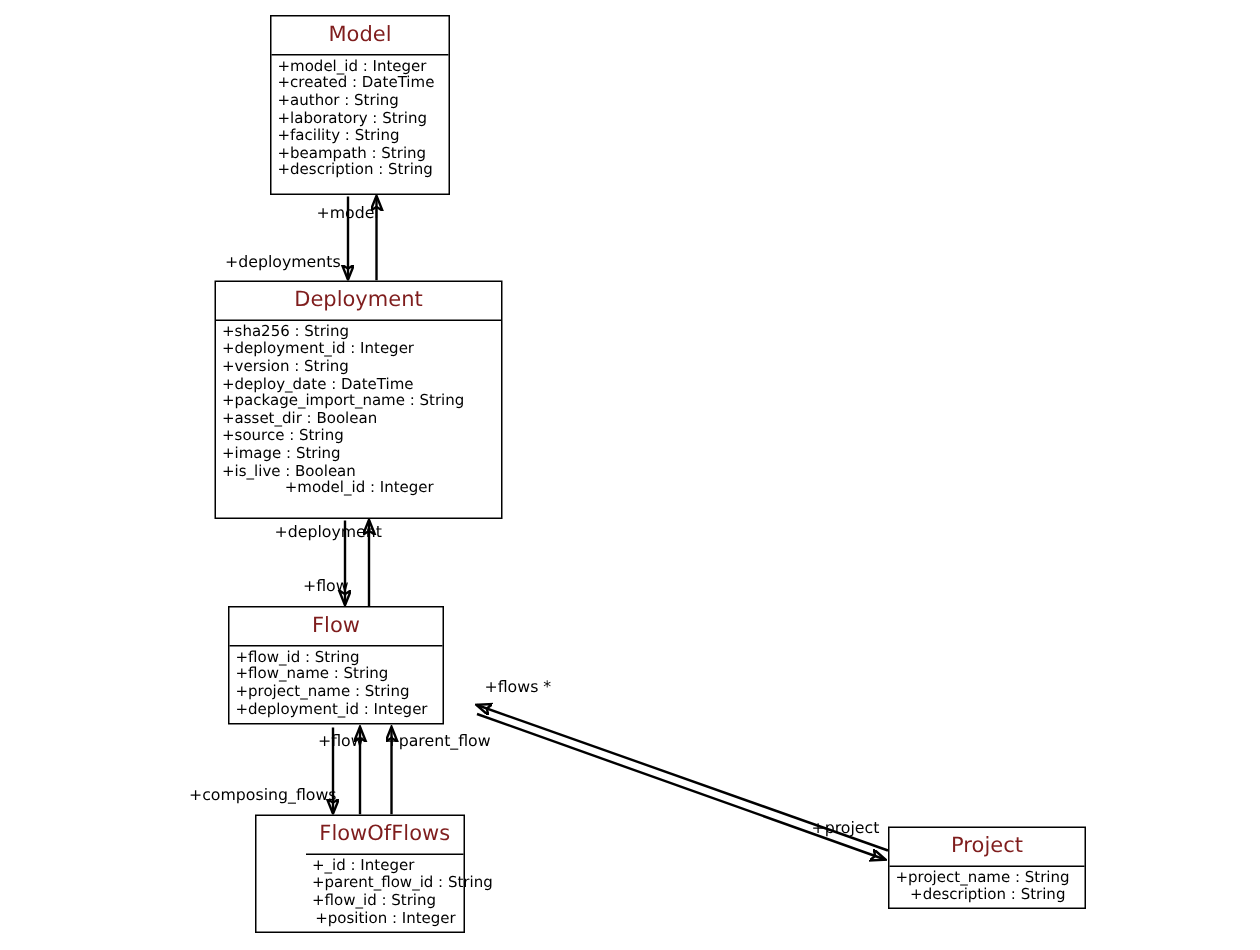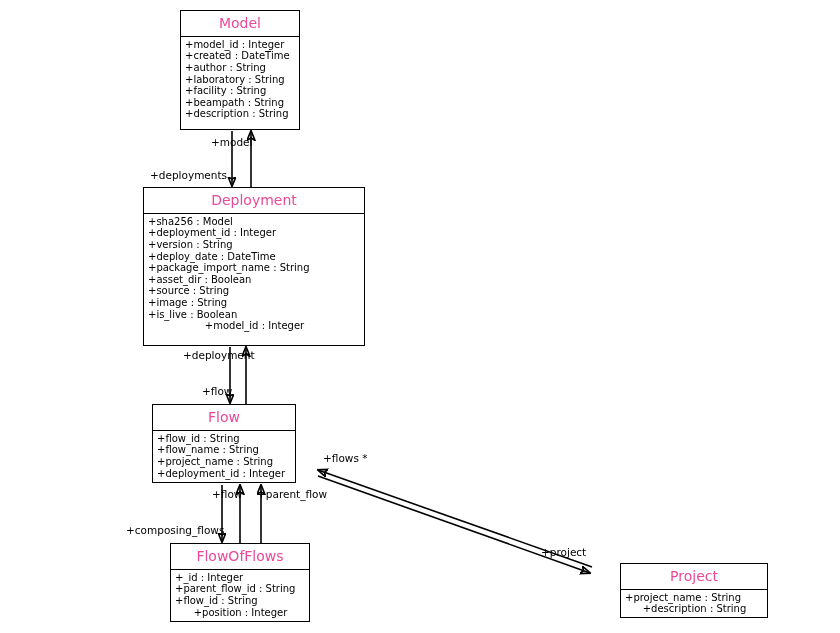--- a/index.html
+++ b/index.html
@@ -23,21 +23,21 @@
   .uml-class {
     position: absolute;
     box-sizing: border-box;
     border: 1.5px solid #000000;
     background: #ffffff;
     z-index: 5;
   }
   .uml-title {
     text-align: center;
     font-size: 14px;
-    color: #ec4899;
+    color: #7f1d1d;
     padding: 4px 6px 4px 6px;
     border-bottom: 1.5px solid #000000;
     line-height: 1.2;
     white-space: nowrap;
   }
   .uml-attrs {
     padding: 2px 3px 2px 4px;
     font-size: 10px;
     color: #000000;
     line-height: 1.16;
@@ -104,24 +104,24 @@
         <div class="uml-attr">+model_id : Integer</div>
         <div class="uml-attr">+created : DateTime</div>
         <div class="uml-attr">+author : String</div>
         <div class="uml-attr">+laboratory : String</div>
         <div class="uml-attr">+facility : String</div>
         <div class="uml-attr">+beampath : String</div>
         <div class="uml-attr">+description : String</div>
       </div>
   </div>
 
-  <div class="uml-class" style="left: 143px; top: 187px; width: 222px; min-height: 159px;">
+  <div class="uml-class" style="left: 143px; top: 187px; width: 192px; min-height: 159px;">
     <div class="uml-title">Deployment</div>
     <div class="uml-attrs">
-        <div class="uml-attr">+sha256 : Model</div>
+        <div class="uml-attr">+sha256 : String</div>
         <div class="uml-attr">+deployment_id : Integer</div>
         <div class="uml-attr">+version : String</div>
         <div class="uml-attr">+deploy_date : DateTime</div>
         <div class="uml-attr">+package_import_name : String</div>
         <div class="uml-attr">+asset_dir : Boolean</div>
         <div class="uml-attr">+source : String</div>
         <div class="uml-attr">+image : String</div>
         <div class="uml-attr">+is_live : Boolean</div>
         <div class="uml-attr indented">+model_id : Integer</div>
       </div>
@@ -130,31 +130,31 @@
   <div class="uml-class" style="left: 152px; top: 404px; width: 144px; min-height: 79px;">
     <div class="uml-title">Flow</div>
     <div class="uml-attrs">
         <div class="uml-attr">+flow_id : String</div>
         <div class="uml-attr">+flow_name : String</div>
         <div class="uml-attr">+project_name : String</div>
         <div class="uml-attr">+deployment_id : Integer</div>
       </div>
   </div>
 
-  <div class="uml-class" style="left: 170px; top: 543px; width: 140px; min-height: 79px;">
+  <div class="uml-class" style="left: 170px; top: 543px; width: 140px; min-height: 79px; padding-left: 33px;">
     <div class="uml-title">FlowOfFlows</div>
     <div class="uml-attrs">
         <div class="uml-attr">+_id : Integer</div>
         <div class="uml-attr">+parent_flow_id : String</div>
         <div class="uml-attr">+flow_id : String</div>
         <div class="uml-attr indented">+position : Integer</div>
       </div>
   </div>
 
-  <div class="uml-class" style="left: 592px; top: 563px; width: 148px; min-height: 54px; margin-left: 28px;">
+  <div class="uml-class" style="left: 592px; top: 551px; width: 132px; min-height: 54px;">
     <div class="uml-title">Project</div>
     <div class="uml-attrs">
         <div class="uml-attr">+project_name : String</div>
         <div class="uml-attr indented">+description : String</div>
       </div>
   </div>
 
   <div class="edge-label" style="left: 211px; top: 136px;">+model</div>
   <div class="edge-label" style="left: 150px; top: 169px;">+deployments</div>
   <div class="edge-label" style="left: 183px; top: 349px;">+deployment</div>

